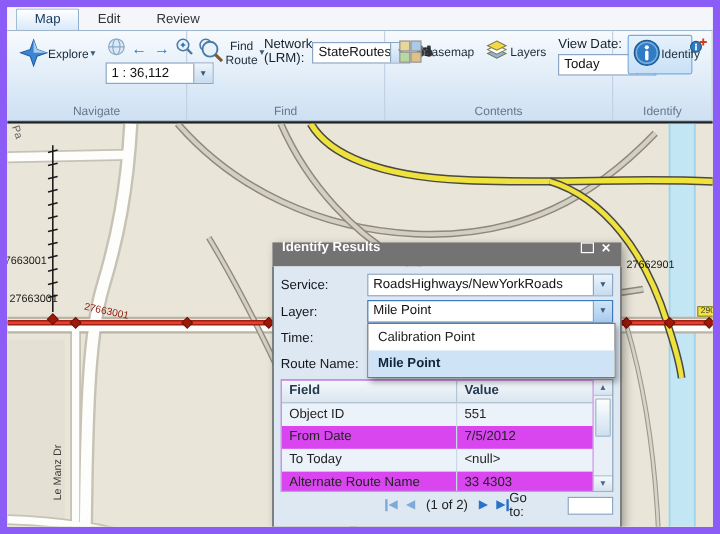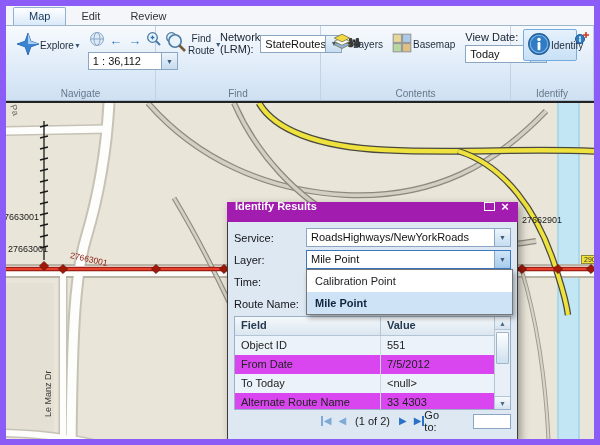--- a/index.html
+++ b/index.html
@@ -32,21 +32,21 @@
   .lbl-edge{left:-7px;top:109px;}
   .lbl-left{left:2px;top:141px;}
   .lbl-road{left:64px;top:151px;transform:rotate(12deg);color:#8c2014;font-size:8.5px;}
   .lbl-right{left:516px;top:112px;}
   .lbl-lemanz{left:37px;top:314px;transform:rotate(-90deg);transform-origin:0 0;color:#3a3a3a;}
   .lbl-pa{left:3px;top:2px;transform:rotate(72deg);color:#6a6a6a;}
   .lbl-shield{left:575px;top:152px;background:#f3e13c;border:1px solid #8a8a3a;font-size:7px;padding:0 2px;color:#333;}
 
   
   .dialog{position:absolute;left:221px;top:99px;width:291px;height:238px;z-index:10;box-shadow:3px 3px 8px rgba(0,0,0,.35);box-sizing:border-box;}
-  .dlg-title{height:20px;background:#a21caf;color:#fff;display:flex;align-items:center;font-size:11px;font-weight:bold;padding:0 5px 12px 8px;box-sizing:border-box;justify-content:center;}
+  .dlg-title{height:20px;background:#737373;color:#fff;display:flex;align-items:center;font-size:11px;font-weight:bold;padding:0 5px 12px 8px;box-sizing:border-box;justify-content:center;}
   .dlg-title .t{flex:1;}
   .win-btn{width:16px;height:14px;display:flex;align-items:center;justify-content:center;color:#fff;}
   .min-glyph{width:9px;height:7px;border:1.5px solid #fff;}
   .close-glyph{font-size:13px;font-weight:bold;line-height:1;}
   .dlg-body{position:relative;height:218px;background:#dde8f3;border:1px solid #3c3c3c;border-top:none;padding:6px;box-sizing:border-box;}
   .frow{display:flex;align-items:center;height:19px;margin-bottom:3px;}
   .flabel{width:72px;font-size:11px;color:#15151a;}
   .frow .combo{flex:1;height:19px;}
   .combo.focused{border-color:#3a78c2;}
   .combo.focused .combo-btn{background:linear-gradient(#cfe4f8,#a9ccec);}
@@ -175,39 +175,39 @@
           </div>
         </div>
       </div>
       <div class="rgroup-label">Find</div>
     </div>
 
     <div class="rgroup" style="width:190px;">
       <div class="big-btn">
         <span>
           <svg width="22" height="22" viewBox="0 0 20 20">
+              <rect x="2" y="2" width="7.5" height="7.5" fill="#e7d79a" stroke="#999"></rect>
+              <rect x="10.5" y="2" width="7.5" height="7.5" fill="#a9cbe8" stroke="#999"></rect>
+              <rect x="2" y="10.5" width="7.5" height="7.5" fill="#b7d9a0" stroke="#999"></rect>
+              <rect x="10.5" y="10.5" width="7.5" height="7.5" fill="#e0c184" stroke="#999"></rect>
+            </svg>
+        </span>
+        <span class="lbl">Basemap</span>
+      </div>
+      <div class="big-btn">
+        <span>
+          <svg width="22" height="22" viewBox="0 0 20 20">
               <g stroke="#7a7a52" stroke-width="0.8">
                 <path d="M10 8 L17 11.5 L10 15 L3 11.5 Z" fill="#8fb4d9"></path>
                 <path d="M10 5 L17 8.5 L10 12 L3 8.5 Z" fill="#ffffff"></path>
                 <path d="M10 2 L17 5.5 L10 9 L3 5.5 Z" fill="#f5d944"></path>
               </g>
             </svg>
         </span>
         <span class="lbl">Layers</span>
-      </div>
-      <div class="big-btn">
-        <span>
-          <svg width="22" height="22" viewBox="0 0 20 20">
-              <rect x="2" y="2" width="7.5" height="7.5" fill="#e7d79a" stroke="#999"></rect>
-              <rect x="10.5" y="2" width="7.5" height="7.5" fill="#a9cbe8" stroke="#999"></rect>
-              <rect x="2" y="10.5" width="7.5" height="7.5" fill="#b7d9a0" stroke="#999"></rect>
-              <rect x="10.5" y="10.5" width="7.5" height="7.5" fill="#e0c184" stroke="#999"></rect>
-            </svg>
-        </span>
-        <span class="lbl">Basemap</span>
       </div>
       <div style="display:flex;flex-direction:column;margin-left:6px;margin-top:1px;">
         <div class="fieldlab">View Date:</div>
         <div class="combo" style="width:82px;">
           <span class="combo-text">Today</span>
           <span class="combo-btn">
               <span class="dd-caret">▼</span>
             </span>
         </div>
       </div>

